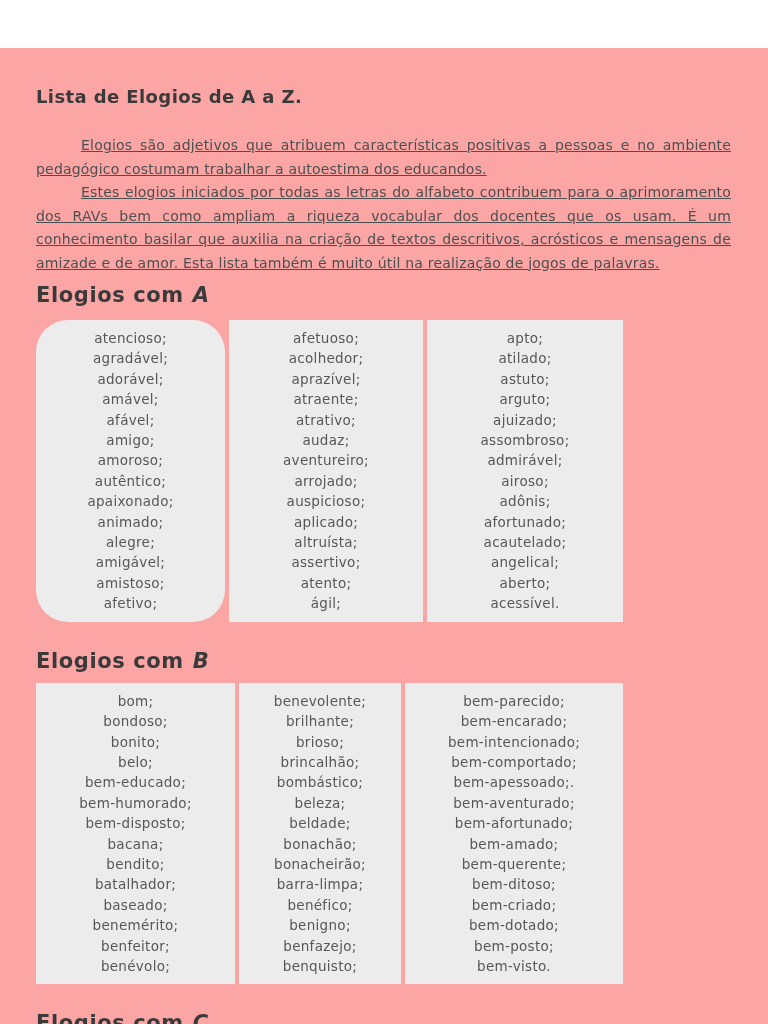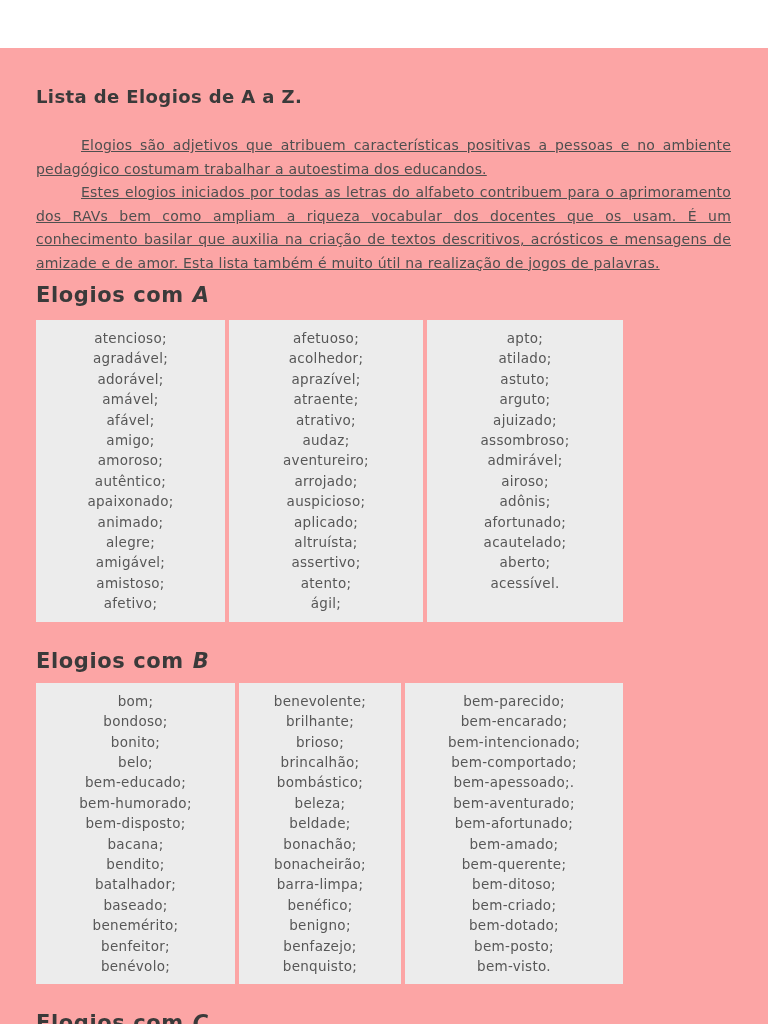--- a/index.html
+++ b/index.html
@@ -56,21 +56,21 @@
     text-align: center;
   }
   .word-column .word {
     font-size: 13.5px;
     line-height: 20.4px;
     color: #575757;
     letter-spacing: 0.3px;
     white-space: nowrap;
   }
   
-  .table-a .col-0 { width: 189px; }
+  .table-a .col-0 { width: 189px; border-radius: 32px; }
   .table-a .col-1 { width: 194px; }
   .table-a .col-2 { width: 196px; }
   .table-b .col-0 { width: 199px; }
   .table-b .col-1 { width: 162px; }
   .table-b .col-2 { width: 218px; }
 </style>
 </head>
 <body>
 
 <div class="page">
@@ -122,20 +122,21 @@
         <div class="word">atilado;</div>
         <div class="word">astuto;</div>
         <div class="word">arguto;</div>
         <div class="word">ajuizado;</div>
         <div class="word">assombroso;</div>
         <div class="word">admirável;</div>
         <div class="word">airoso;</div>
         <div class="word">adônis;</div>
         <div class="word">afortunado;</div>
         <div class="word">acautelado;</div>
+        <div class="word">angelical;</div>
         <div class="word">aberto;</div>
         <div class="word">acessível.</div>
       </div>
   </div>
 
   <h2 class="section-heading spaced"><span>Elogios com</span><span class="letter">B</span></h2>
 
   <div class="words-table table-b">
     <div class="word-column col-0">
         <div class="word">bom;</div>

